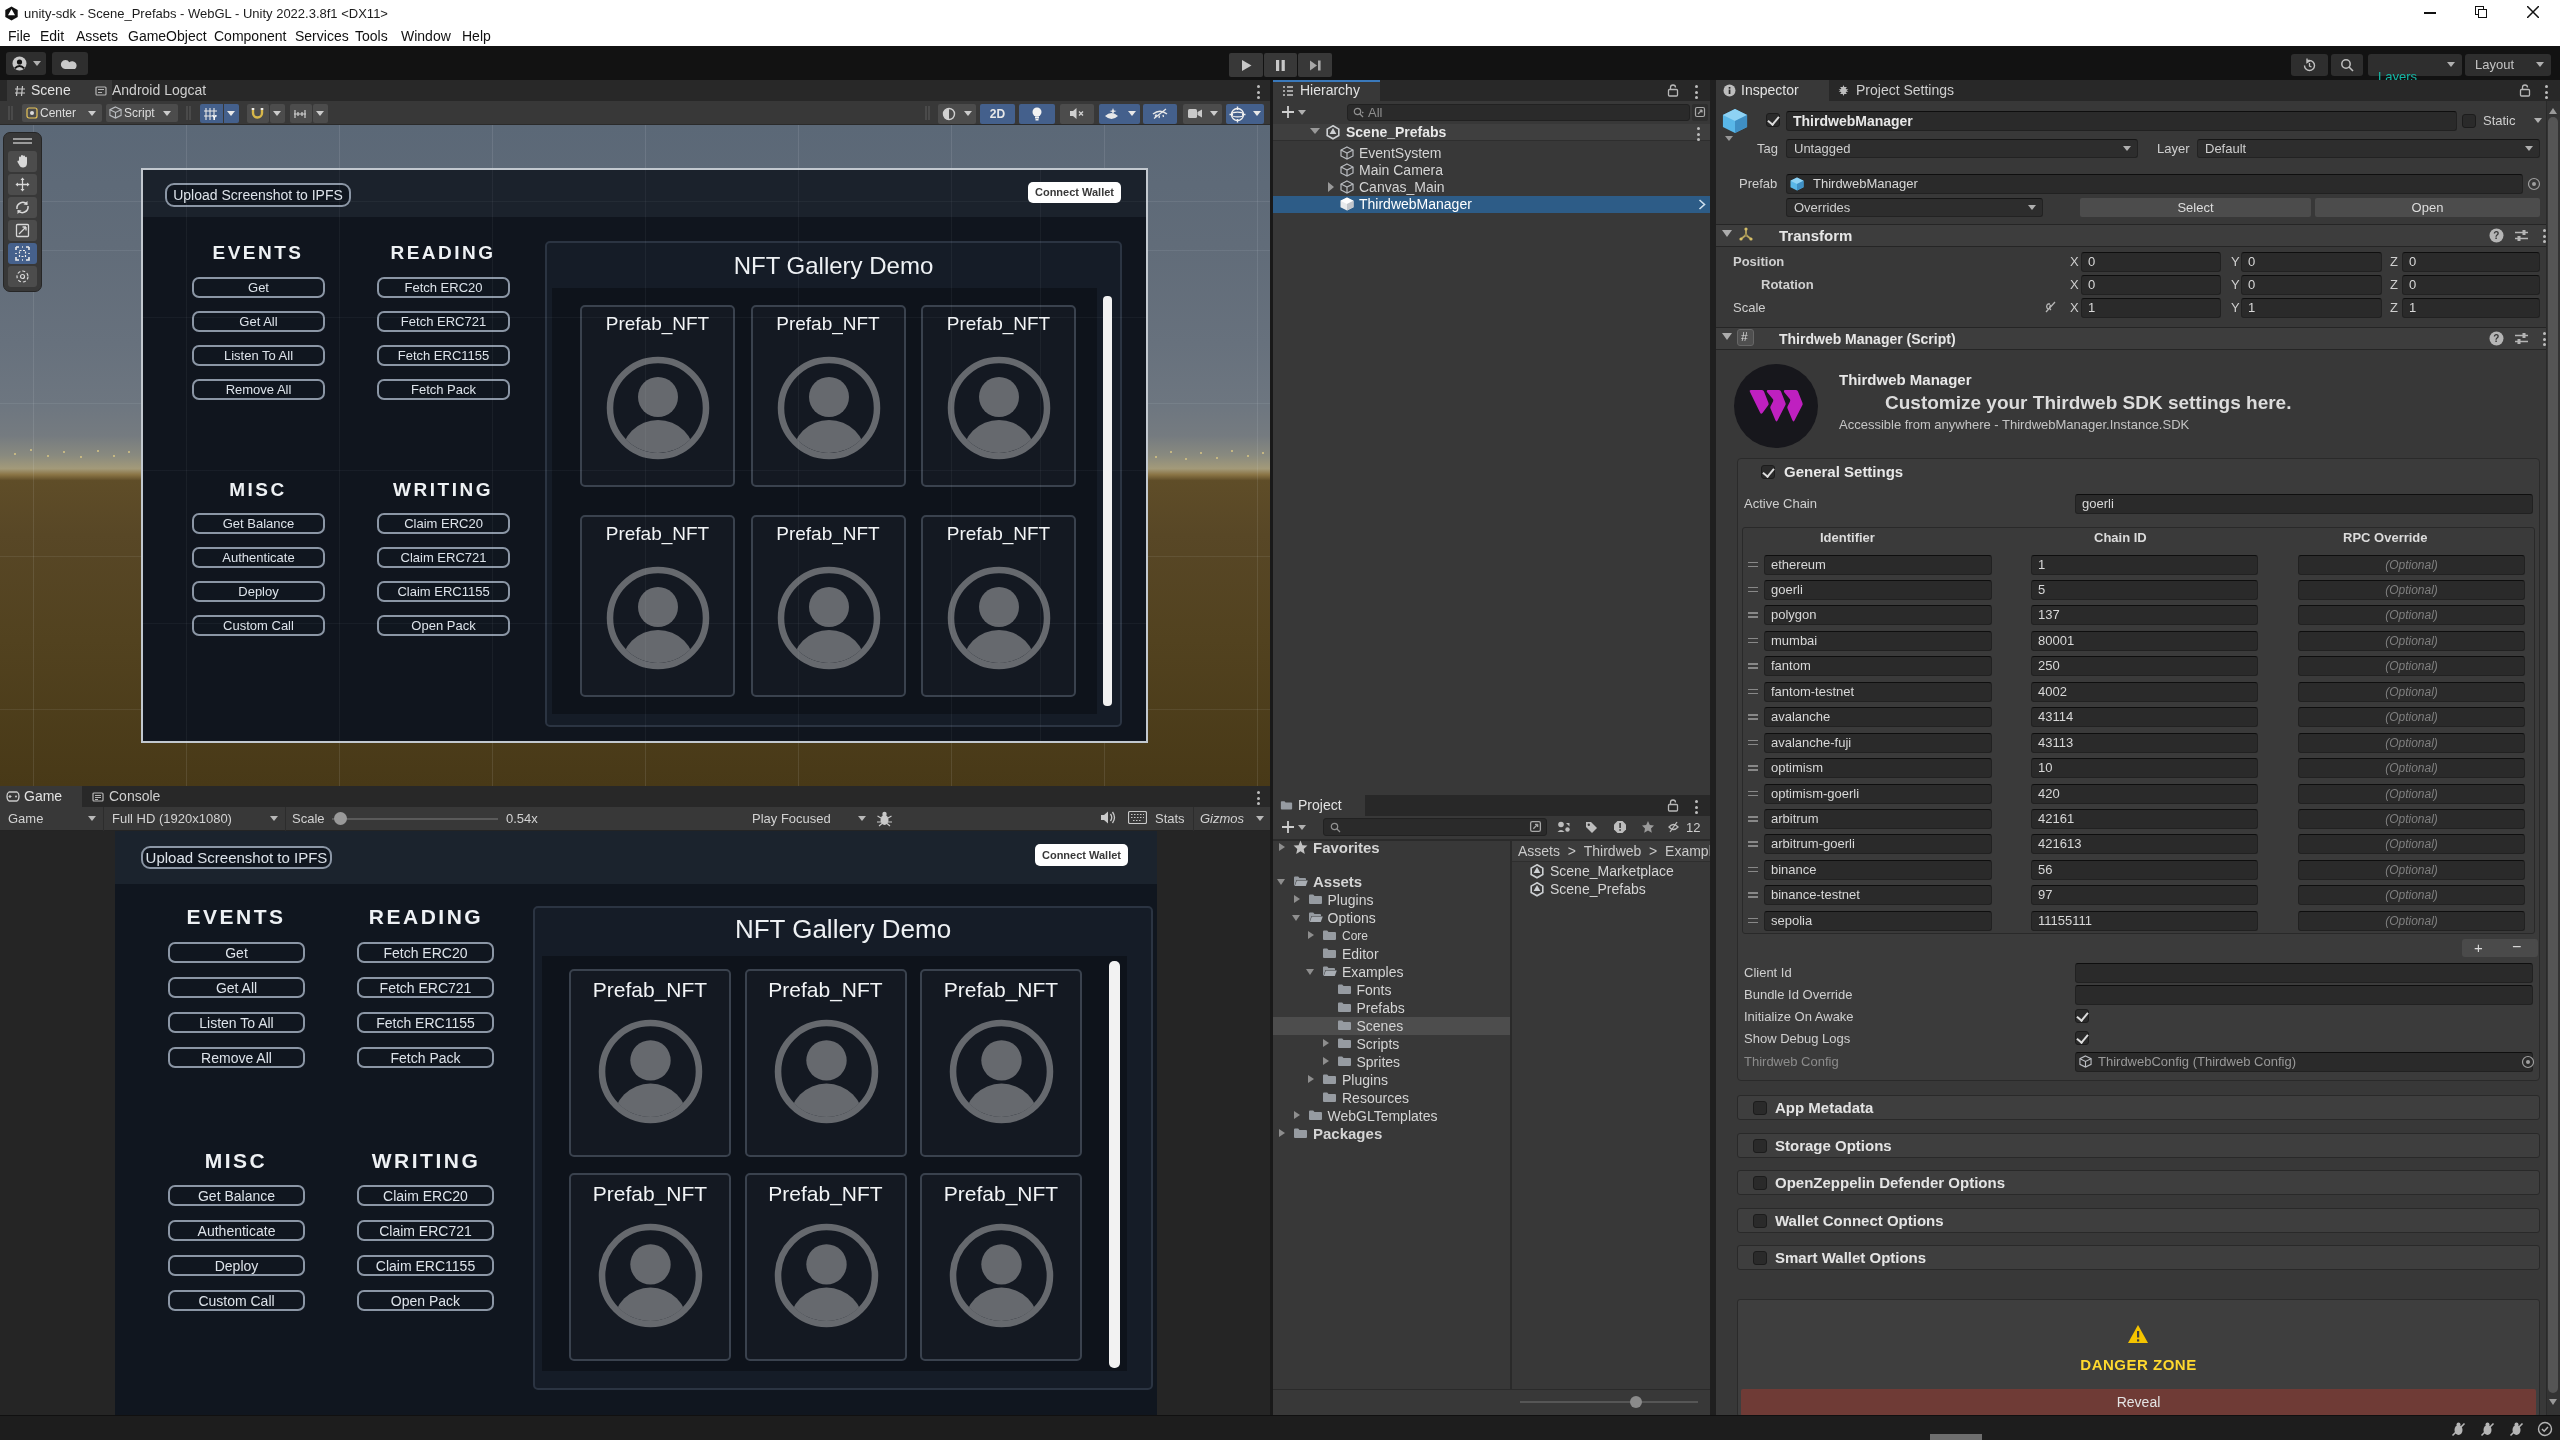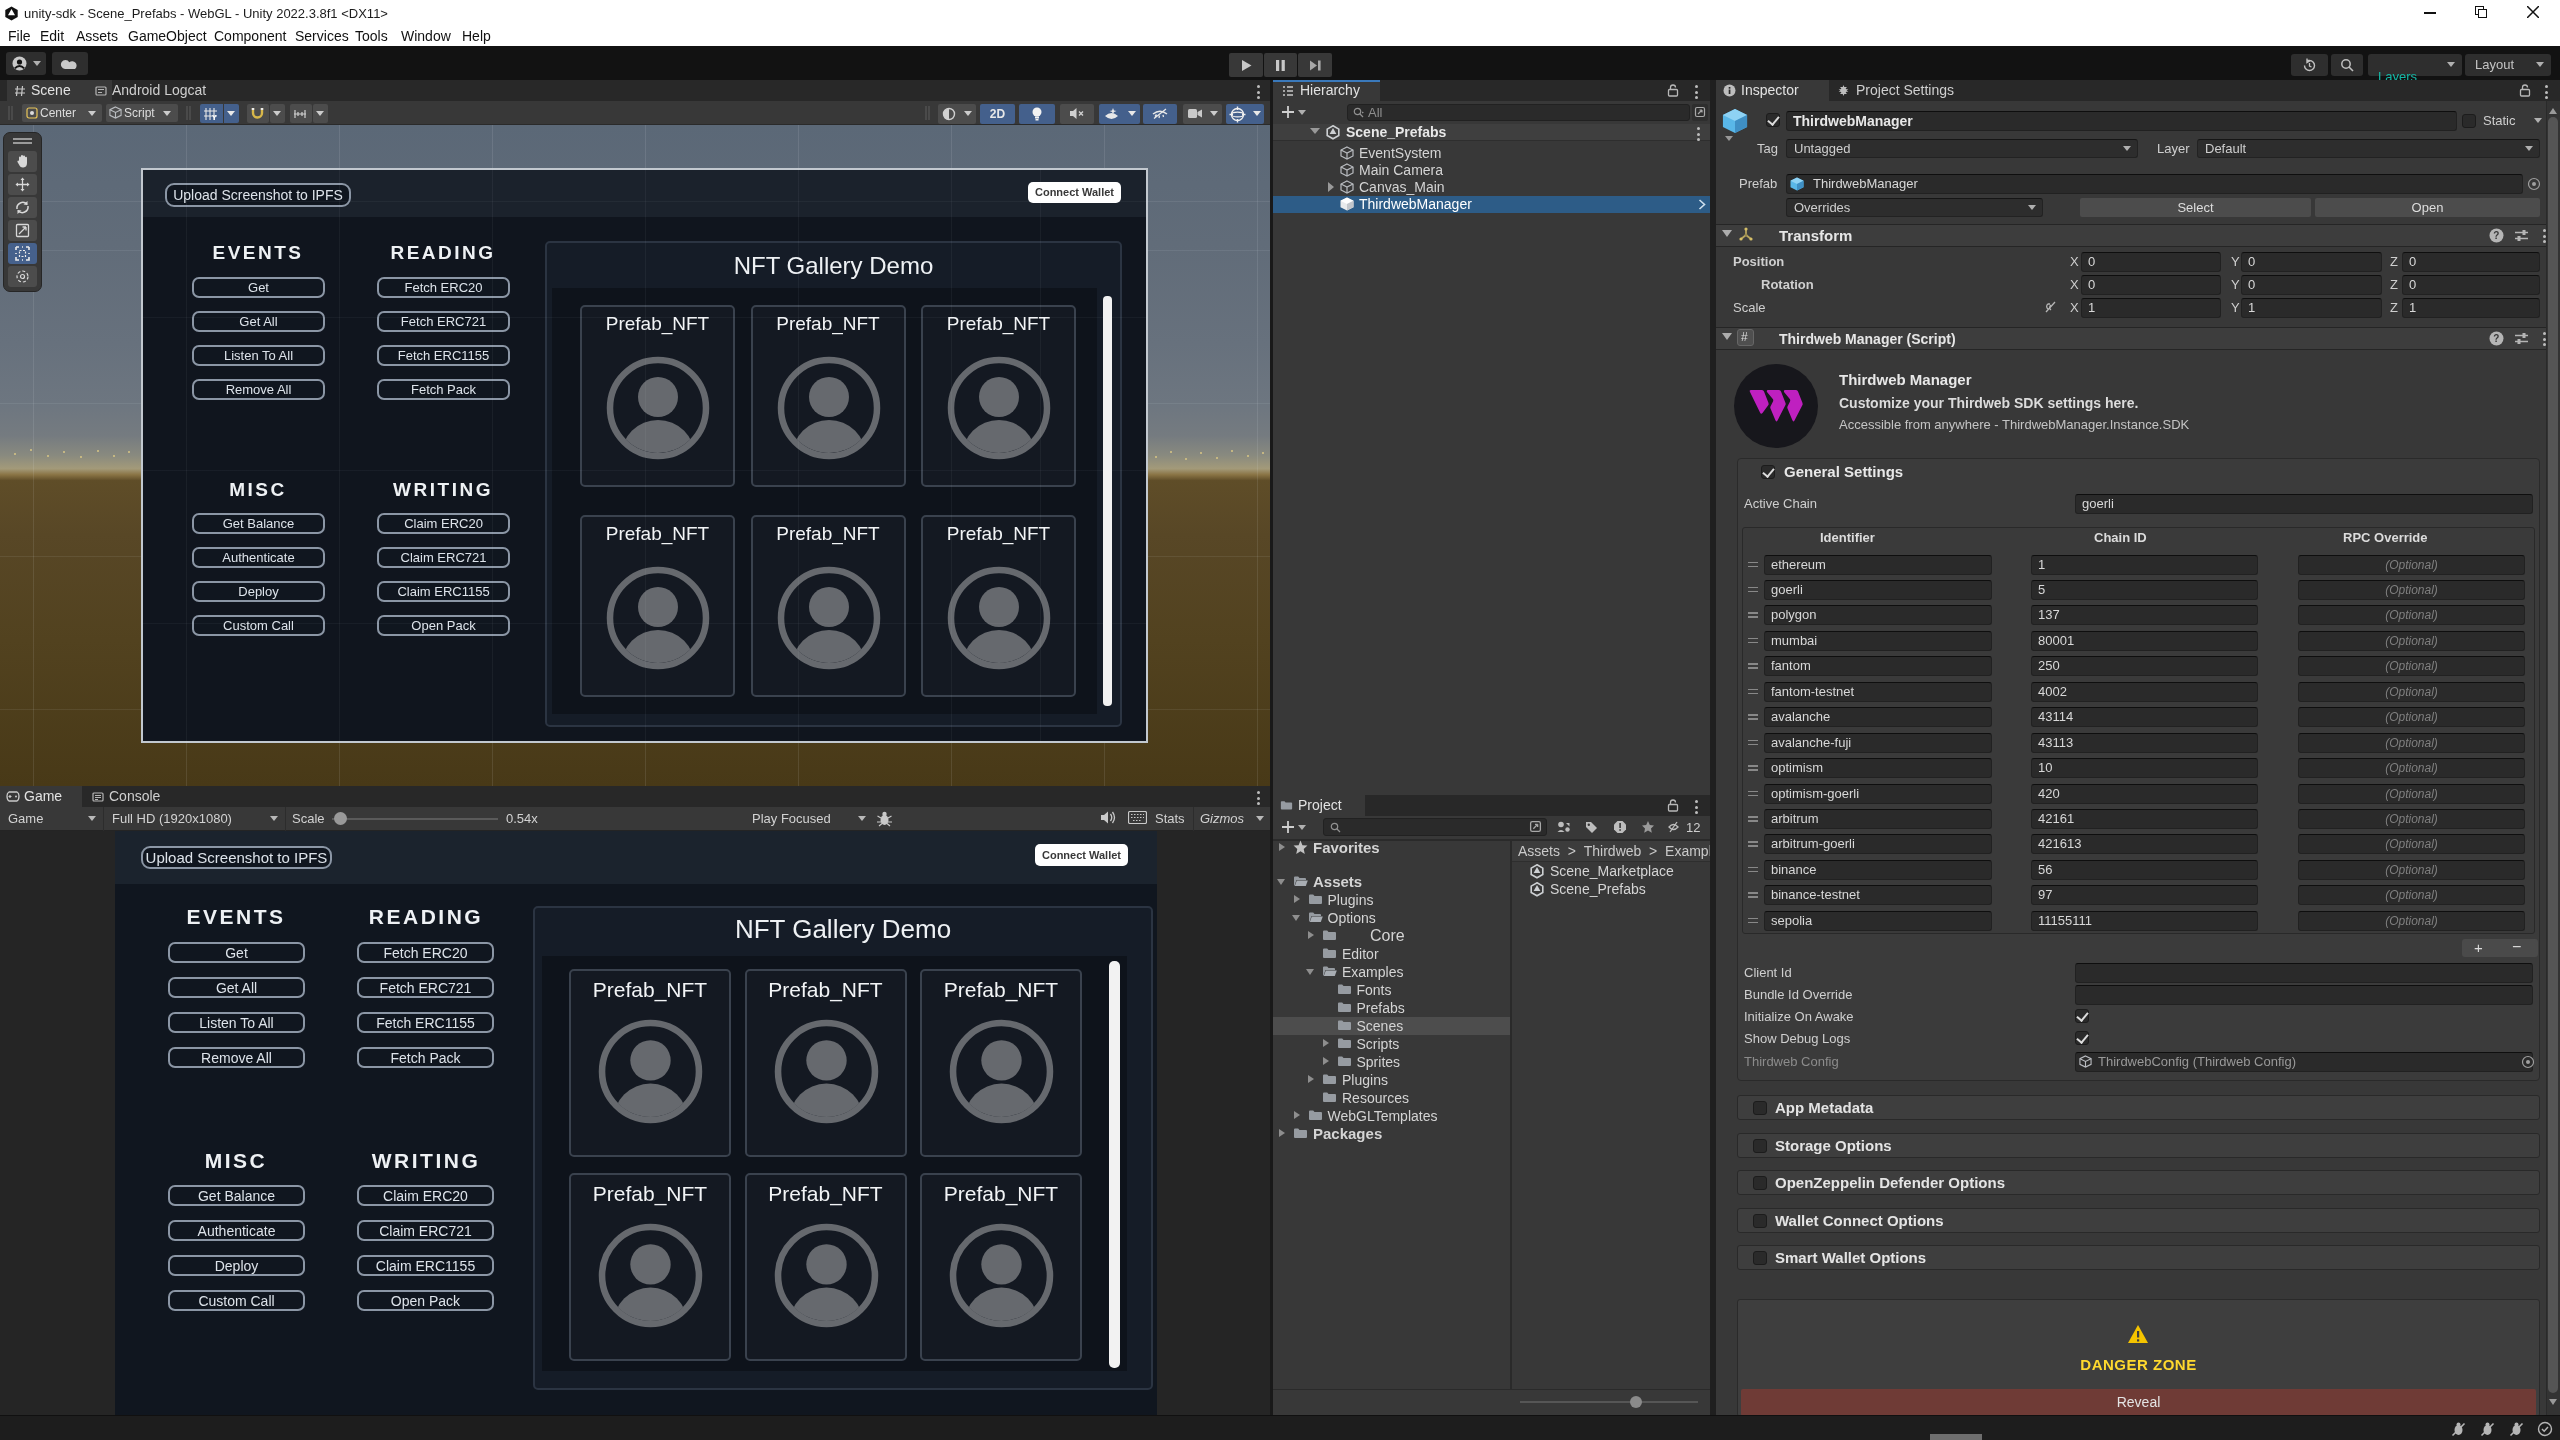--- a/index.html
+++ b/index.html
@@ -589,21 +589,21 @@
 <div class="treetx" style="left:1327.5px;top:891px;height:18px;line-height:18px;font-weight:normal;font-size:14px;">Plugins</div>
 <div class="arrD" style="left:1291.5px;top:915px;border-width:4.5px;border-top-width:6px;"></div>
 <svg class="abs" style="left:1307.5px;top:910px" width="15" height="15" viewBox="0 0 15 15">
     <use href="#folderO"></use>
   </svg>
 <div class="treetx" style="left:1327.5px;top:909px;height:18px;line-height:18px;font-weight:normal;font-size:14px;">Options</div>
 <div class="arrR" style="left:1308.0px;top:931px;border-width:4.5px;border-left-width:6px;"></div>
 <svg class="abs" style="left:1322.0px;top:928px" width="15" height="15" viewBox="0 0 15 15">
     <use href="#folderC"></use>
   </svg>
-<div class="treetx" style="left:1342.0px;top:927px;height:18px;line-height:18px;font-weight:normal;font-size:16px;margin-left:28px;">Core</div>
+<div class="treetx" style="left:1342.0px;top:927px;height:18px;line-height:18px;font-weight:normal;font-size:12px;">Core</div>
 <svg class="abs" style="left:1322.0px;top:946px" width="15" height="15" viewBox="0 0 15 15">
     <use href="#folderC"></use>
   </svg>
 <div class="treetx" style="left:1342.0px;top:945px;height:18px;line-height:18px;font-weight:normal;font-size:14px;">Editor</div>
 <div class="arrD" style="left:1306.0px;top:969px;border-width:4.5px;border-top-width:6px;"></div>
 <svg class="abs" style="left:1322.0px;top:964px" width="15" height="15" viewBox="0 0 15 15">
     <use href="#folderO"></use>
   </svg>
 <div class="treetx" style="left:1342.0px;top:963px;height:18px;line-height:18px;font-weight:normal;font-size:14px;">Examples</div>
 <svg class="abs" style="left:1336.5px;top:982px" width="15" height="15" viewBox="0 0 15 15">
@@ -778,21 +778,21 @@
     <i></i>
     <b></b>
   </div>
 <div class="abs" style="left:1734px;top:364px;width:84px;height:84px;border-radius:50%;background:#17171c;"></div>
 <svg class="abs" style="left:1749px;top:389px" width="54" height="34" viewBox="0 0 54 34">
     <path d="M1 3 Q0 1 2 1 L13 1 Q14.5 1 15 2.5 L19.5 14 Q20 15.5 19 16.5 L13.5 24 Q12 25.8 11 23.5 Z" fill="#bf20c0"></path>
     <path d="M18 3 Q17.3 1 19 1 L30 1 Q31.5 1 32 2.5 L36.5 14 Q37 15.5 36.2 16.5 L28.5 31.5 Q27.3 33.5 26.4 31.3 L21.5 19.5 Q21 18.2 21.6 17.2 L24 12.5 Q24.5 11.5 24 10.3 Z" fill="#bf20c0"></path>
     <path d="M35 3 Q34.3 1 36 1 L47 1 Q48.5 1 49 2.5 L53.5 14 Q54 15.5 53.2 16.5 L45.5 31.5 Q44.3 33.5 43.4 31.3 L38.5 19.5 Q38 18.2 38.6 17.2 L41 12.5 Q41.5 11.5 41 10.3 Z" fill="#bf20c0"></path>
   </svg>
 <div class="tx" style="left:1839px;top:371px;height:17px;line-height:17px;font-size:15px;font-weight:bold;color:#e8e8e8;">Thirdweb Manager</div>
-<div class="tx" style="left:1839px;top:395px;height:16px;line-height:16px;font-size:14px;font-weight:bold;color:#dcdcdc;">Customize your Thirdweb SDK settings here.</div>
+<div class="tx" style="left:1885px;top:395px;height:16px;line-height:16px;font-size:19px;font-weight:bold;color:#dcdcdc;">Customize your Thirdweb SDK settings here.</div>
 <div class="tx" style="left:1839px;top:417px;height:16px;line-height:16px;font-size:13px;color:#c4c4c4;">Accessible from anywhere - ThirdwebManager.Instance.SDK</div>
 <div class="abs" style="left:1737px;top:458px;width:803px;height:623px;background:#3b3b3b;border:1px solid #2a2a2a;border-radius:4px;"></div>
 <div class="chk on" style="left:1761px;top:465px;"></div>
 <div class="tx" style="left:1784px;top:463px;height:18px;line-height:18px;font-size:15px;font-weight:bold;color:#e8e8e8;">General Settings</div>
 <div class="tx" style="left:1744px;top:494px;height:20px;line-height:20px;font-size:13px;color:#cfcfcf;">Active Chain</div>
 <div class="field" style="left:2075px;top:494px;width:458px;height:20px;">goerli</div>
 <div class="abs" style="left:1742px;top:527px;width:793px;height:407px;background:#3a3a3a;border:1px solid #292929;border-radius:3px;"></div>
 <div class="abs" style="left:1742px;top:528px;width:793px;height:19px;line-height:19px;"></div>
 <div class="tx" style="left:1820px;top:529px;height:18px;line-height:18px;font-size:13px;font-weight:bold;color:#dcdcdc;">Identifier</div>
 <div class="tx" style="left:2094px;top:529px;height:18px;line-height:18px;font-size:13px;font-weight:bold;color:#dcdcdc;">Chain ID</div>

